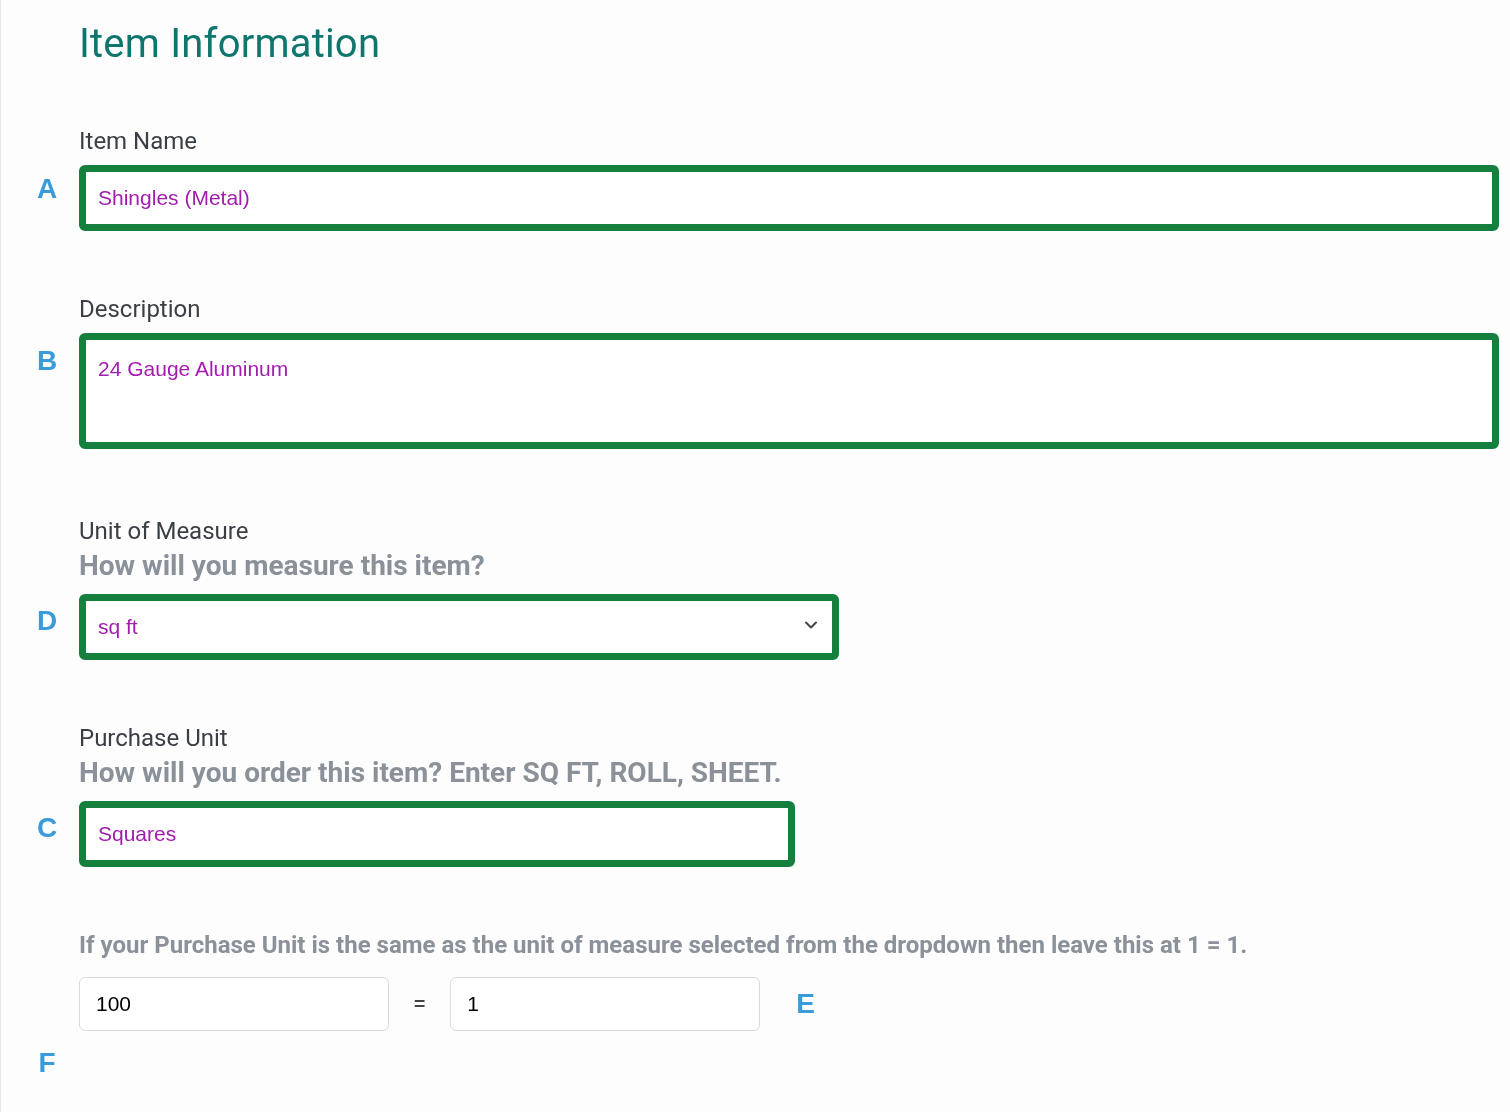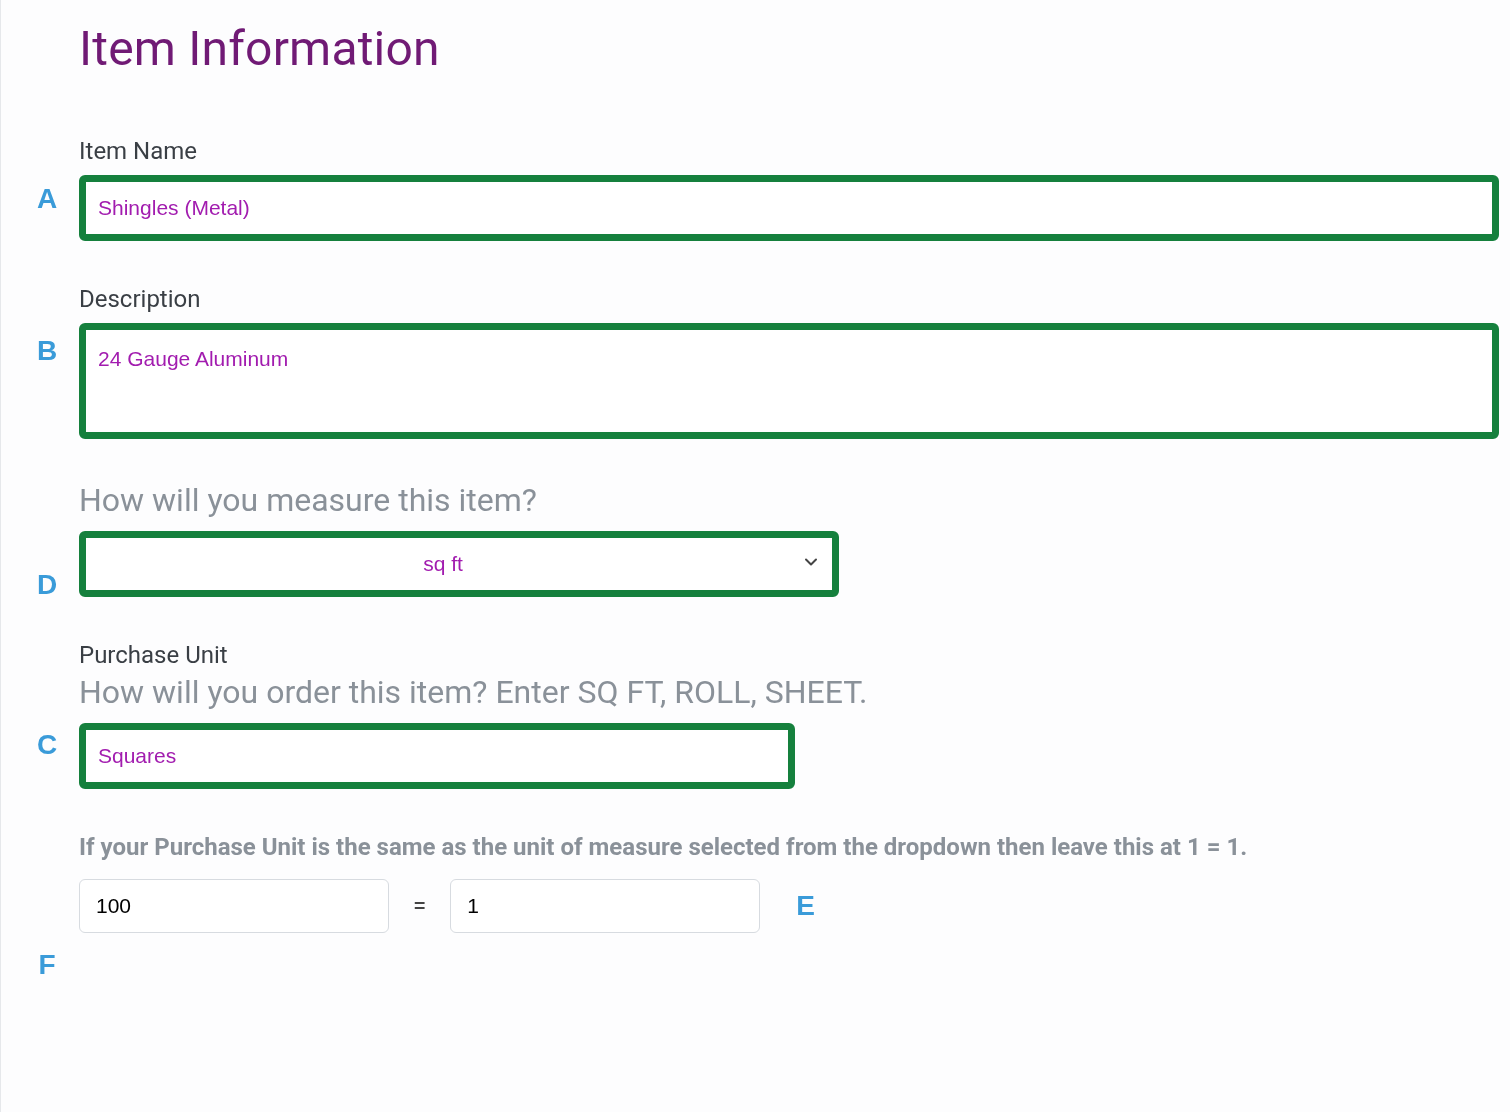--- a/index.html
+++ b/index.html
@@ -15,41 +15,41 @@
     min-height: 1112px;
     background: #fdfdfe;
     border-left: 1px solid #e6e8eb;
     position: relative;
     padding-left: 8px;
   }
   .content {
     padding: 20px 0 40px 70px;
   }
   h1.title {
-    font-size: 48px;
+    font-size: 40px;
     font-weight: 400;
-    color: #701a75;
+    color: #0f766e;
     margin: 0 4px 60px 0;
     letter-spacing: 0.2px;
   }
   .field {
     position: relative;
-    margin-bottom: 44px;
+    margin-bottom: 64px;
   }
   .field-label {
     font-size: 24px;
     color: #3a3f45;
     font-weight: 400;
     display: block;
     margin-bottom: 10px;
   }
   .help-text {
-    font-size: 32px;
+    font-size: 28px;
     color: #8a9199;
-    font-weight: 400;
+    font-weight: 700;
     display: block;
     margin-bottom: 12px;
     margin-top: -6px;
   }
   .letter-badge {
     position: absolute;
     left: -52px;
     width: 40px;
     text-align: center;
     font-size: 28px;
@@ -80,21 +80,20 @@
   .select-wrap {
     position: relative;
     width: 760px;
   }
   .select {
     appearance: none;
     -webkit-appearance: none;
     -moz-appearance: none;
     width: 100%;
     padding-right: 44px;
-    text-align: center;
   }
   .chevron {
     position: absolute;
     right: 18px;
     top: 50%;
     transform: translateY(-50%);
     pointer-events: none;
     color: #444;
   }
   .input-narrow {
@@ -146,20 +145,21 @@
       <input type="text" class="input-text full" value="Shingles (Metal)" style="">
     </div>
 
     <div class="field">
       <span class="field-label">Description</span>
       <span class="letter-badge" style="top:50px;">B</span>
       <textarea class="textarea full" style="">24 Gauge Aluminum</textarea>
     </div>
 
     <div class="field">
+      <span class="field-label">Unit of Measure</span>
       <span class="help-text">How will you measure this item?</span>
       <span class="letter-badge" style="top:88px;">D</span>
       <div class="select-wrap">
         <input type="text" readonly="" class="select" value="sq ft" style="">
         <span class="chevron">
           <svg width="20" height="20" viewBox="0 0 24 24" fill="none" stroke="currentColor" stroke-width="2.4" stroke-linecap="round" stroke-linejoin="round">
               <polyline points="6 9 12 15 18 9"></polyline>
             </svg>
         </span>
       </div>

